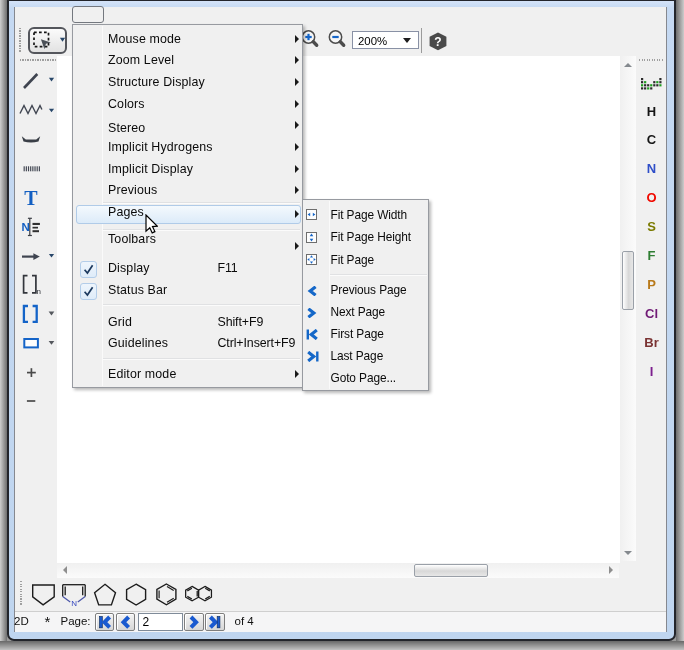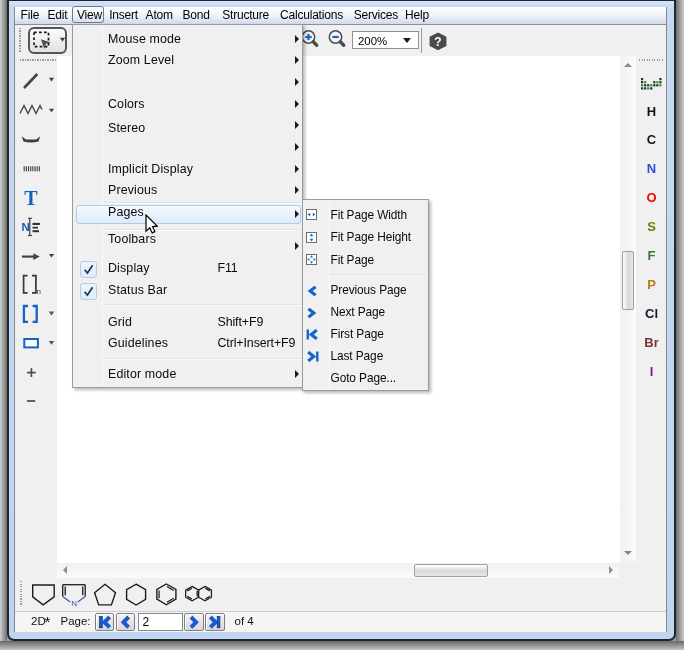--- a/index.html
+++ b/index.html
@@ -53,32 +53,20 @@
 </style>
 </head>
 <body>
 <div id="page">
 <div class="abs" id="shadowL"></div>
 <div class="abs" id="shadowR"></div>
 <div class="abs" id="shadowB"></div>
 <div class="abs" id="frame"></div>
 <div class="abs" id="aero"></div>
 <div class="abs" id="content"></div>
-<div class="abs" id="menubar">
-<span class="mitem" style="left:5.6px">File</span>
-<span class="mitem" style="left:32.5px">Edit</span>
-<span class="mitem" style="left:62px">View</span>
-<span class="mitem" style="left:94.2px">Insert</span>
-<span class="mitem" style="left:130.6px">Atom</span>
-<span class="mitem" style="left:167.5px">Bond</span>
-<span class="mitem" style="left:207.2px">Structure</span>
-<span class="mitem" style="left:265px">Calculations</span>
-<span class="mitem" style="left:338.7px">Services</span>
-<span class="mitem" style="left:390px">Help</span>
-</div>
 <div class="abs" id="viewbox"></div>
 
 <div class="abs vdots" style="left:19px;top:28px;height:25px"></div>
 <div class="abs" id="selbtn">
 <svg width="35" height="23" viewBox="0 0 35 23">
 <rect x="4" y="3.3" width="14.5" height="14.4" fill="none" stroke="#161616" stroke-width="1.7" stroke-dasharray="2.7 2.3"></rect>
 <path d="M10.9,10.2 L20.8,13.5 L15.9,14.8 L14.4,20.2 Z" fill="#4a4f56"></path>
 <path d="M29.9,8.7 L35.2,8.7 L32.5,12.7 Z" fill="#28476a"></path>
 </svg>
 </div>
@@ -182,21 +170,21 @@
         <rect x="10.15" y="10.3" width="2.2" height="2.2" fill="#2b2b2b"></rect>
 </g>
 </svg>
 <div class="elem" style="top:105.5px;color:#141414">H</div>
 <div class="elem" style="top:134.4px;color:#141414">C</div>
 <div class="elem" style="top:163.3px;color:#2f4ec8">N</div>
 <div class="elem" style="top:192.2px;color:#f00a00">O</div>
 <div class="elem" style="top:221.1px;color:#7a7a00">S</div>
 <div class="elem" style="top:250px;color:#2e7d32">F</div>
 <div class="elem" style="top:278.9px;color:#b8791a">P</div>
-<div class="elem" style="top:307.8px;color:#0f172a">Cl</div>
+<div class="elem" style="top:307.8px;color:#701a75">Cl</div>
 <div class="elem" style="top:336.7px;color:#7a3333">Br</div>
 <div class="elem" style="top:365.6px;color:#7c1f8e">I</div>
 
 <div class="abs vdots" style="left:19.5px;top:581px;height:25px"></div>
 <svg class="abs" style="left:15px;top:578px" width="230" height="32" viewBox="0 0 230 32">
 <g fill="none" stroke="#1c1c1c" stroke-width="1.4">
 <polygon points="17.7,7 39.2,7 39.2,18.8 28.1,26.9 17.7,18.8"></polygon>
 </g>
 <g fill="none" stroke="#1c1c1c" stroke-width="1.3">
 <path d="M47.7,6.7 L70.2,6.7"></path>
@@ -225,21 +213,21 @@
 <polygon points="190,8.4 196.45,12.1 196.45,19.2 190,22.9 183.55,19.2 183.55,12.1"></polygon>
 <line x1="182.2" y1="12.9" x2="182.2" y2="18.4"></line>
 <path d="M176.9,10.3 L172.3,12.9"></path>
 <path d="M172.3,18.4 L176.9,21"></path>
 <path d="M190.2,10.3 L194.8,12.9"></path>
 <path d="M194.8,18.4 L190.2,21"></path>
 </g>
 </svg>
 
 <div class="abs" style="left:15px;top:610.5px;width:651px;height:21px;background:#f5f5f6;border-top:1px solid #cfcfcf"></div>
-<div class="abs sbtxt" style="left:31px;top:613.8px">2D</div>
+<div class="abs sbtxt" style="left:14px;top:613.8px">2D</div>
 <div class="abs sbtxt" style="left:44.5px;top:614.5px;font-size:15px">*</div>
 <div class="abs sbtxt" style="left:60.5px;top:613.8px">Page:</div>
 <div class="abs sbbtn" style="left:94.5px">
       <svg width="17.5" height="16.5" viewBox="0 0 17.5 16.5">
         <rect x="3.6" y="2.6" width="2.7" height="11.2" fill="#1a5ad0" stroke="#0e2f66" stroke-width="0.7"></rect>
         <path d="M13.6,3 L8.5,8.2 L13.6,13.4" fill="none" stroke="#1a5ad0" stroke-width="4"></path>
       </svg>
     </div>
 <div class="abs sbbtn" style="left:115.5px">
       <svg width="17.5" height="16.5" viewBox="0 0 17.5 16.5">
@@ -258,22 +246,24 @@
         <rect x="11.2" y="2.6" width="2.7" height="11.2" fill="#1a5ad0" stroke="#0e2f66" stroke-width="0.7"></rect>
       </svg>
     </div>
 <div class="abs sbtxt" style="left:234.5px;top:613.8px">of 4</div>
 
 <div class="abs" id="vmenu">
 <div class="gut"></div>
 <div class="abs" id="pagesel"></div>
 <div class="mrow" style="top:3.5px">Mouse mode</div>
 <div class="mrow" style="top:25.2px">Zoom Level</div>
+<div class="mrow" style="top:46.9px">Structure Display</div>
 <div class="mrow" style="top:68.6px">Colors</div>
 <div class="mrow" style="top:93px">Stereo</div>
+<div class="mrow" style="top:112px">Implicit Hydrogens</div>
 <div class="mrow" style="top:133.7px">Implicit Display</div>
 <div class="mrow" style="top:155.4px">Previous</div>
 <div class="msep" style="top:176.9px"></div>
 <div class="mrow" style="top:176.8px">Pages</div>
 <div class="msep" style="top:203.9px"></div>
 <div class="mrow" style="top:204px">Toolbars</div>
 <div class="mrow" style="top:233.3px">Display</div>
 <div class="mshort" style="top:233.3px">F11</div>
 <div class="mrow" style="top:254.9px">Status Bar</div>
 <div class="msep" style="top:279.1px"></div>

